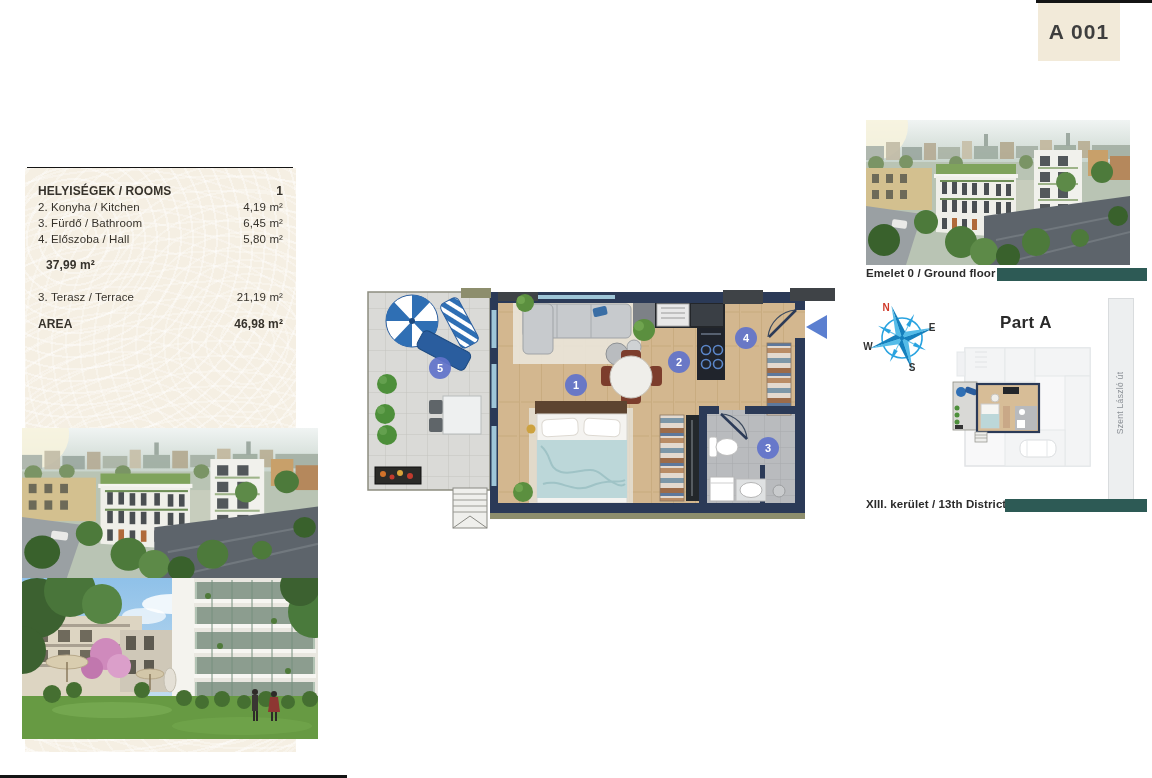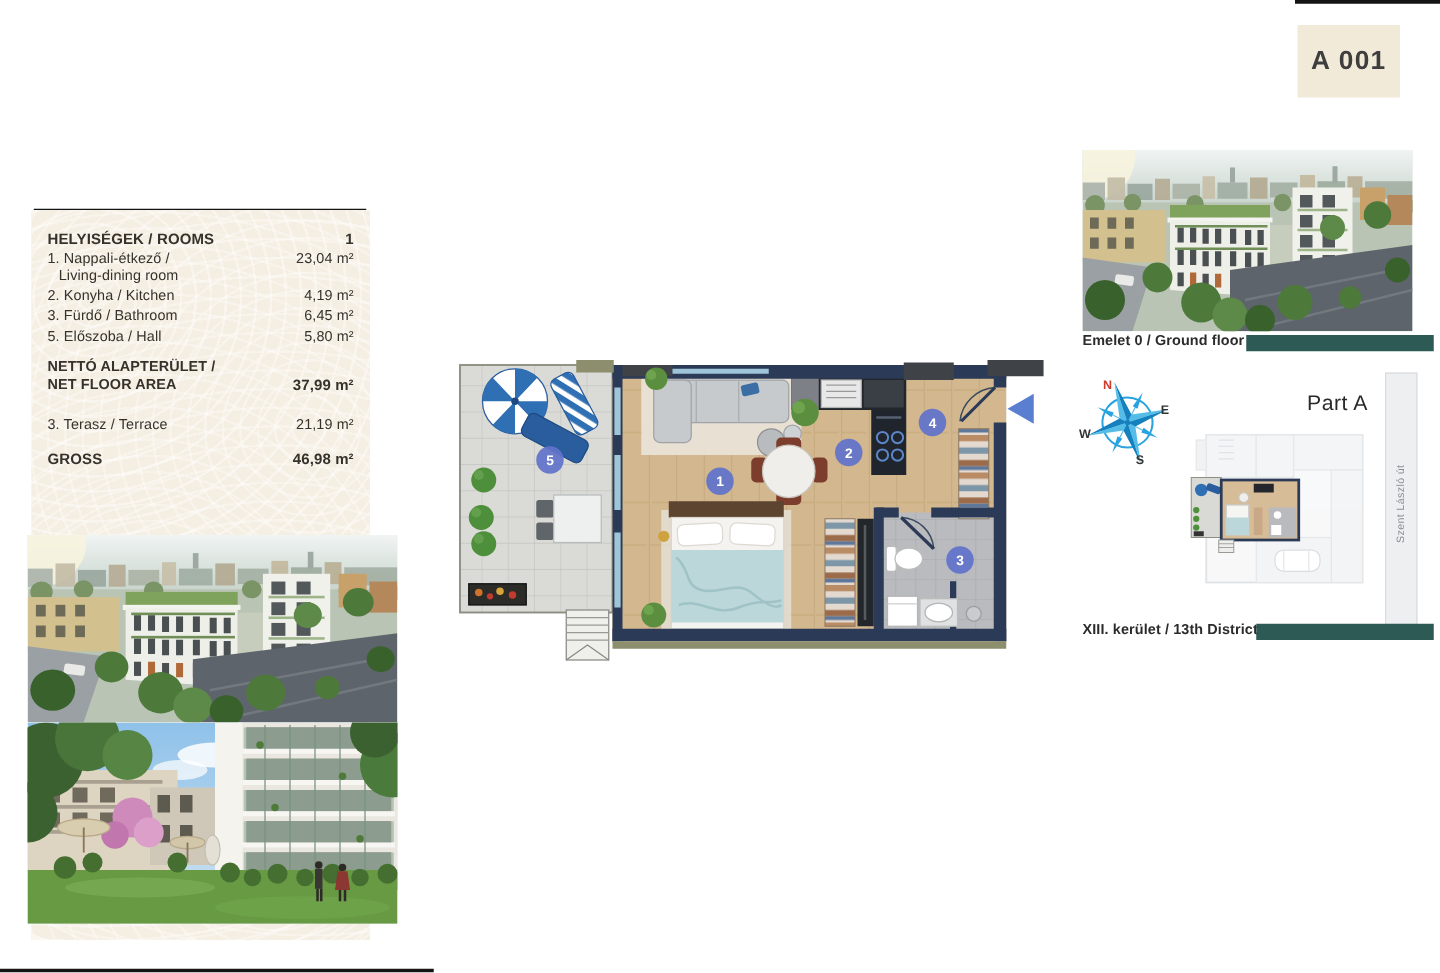--- a/index.html
+++ b/index.html
@@ -6,21 +6,21 @@
   body{
     width:1152px;height:778px;position:relative;background:#ffffff;
     font-family:"Liberation Sans","DejaVu Sans",sans-serif;
     overflow:hidden;color:#36322b;
   }
   .abs{position:absolute;}
 
   
   .badge-topline{left:1036px;top:0;width:116px;height:3px;background:#141414;}
   .unit-badge{
-    left:1038px;top:20px;width:82px;height:58px;background:#f2ead9;
+    left:1038px;top:3px;width:82px;height:58px;background:#f2ead9;
     display:flex;align-items:center;justify-content:center;
     font-size:21px;font-weight:bold;letter-spacing:1px;color:#3e3e3e;
   }
 
   
   .rooms-panel{
     left:25px;top:168px;width:271px;height:584px;
     background:
       repeating-radial-gradient(circle at 18% 12%, rgba(255,255,255,0) 0 10px, rgba(255,255,255,.38) 10px 12px),
       repeating-radial-gradient(circle at 82% 30%, rgba(255,255,255,0) 0 12px, rgba(255,255,255,.30) 12px 14px),
@@ -52,21 +52,21 @@
   .plan{left:365px;top:288px;width:470px;height:246px;}
 
   
   .caption{font-size:11.5px;font-weight:600;color:#2b2b2b;letter-spacing:.1px;text-align:center;}
   .cap1{left:866px;top:266px;height:14px;line-height:14px;}
   .bar{background:#2d5a55;}
   .bar1{left:997px;top:268px;width:150px;height:13px;}
   .cap2{left:866px;top:497px;height:14px;line-height:14px;}
   .bar2{left:1005px;top:499px;width:142px;height:13px;}
   .compass{left:862px;top:295px;width:90px;height:90px;}
-  .part-label{left:1000px;top:313px;width:140px;text-align:center;font-size:17px;font-weight:normal;color:#2a2a2a;letter-spacing:.4px;}
+  .part-label{left:1000px;top:313px;width:140px;font-size:17px;font-weight:bold;color:#2a2a2a;letter-spacing:.4px;}
   .miniplan{left:945px;top:340px;width:170px;height:140px;}
   .street-strip{
     left:1108px;top:298px;width:26px;height:207px;
     background:#edeff0;border:1px solid #d9dcde;box-sizing:border-box;
   }
   .street-text{
     position:absolute;left:-81px;top:98px;width:186px;height:12px;
     transform:rotate(-90deg);text-align:center;
     font-size:8.5px;color:#8b9096;letter-spacing:.3px;white-space:nowrap;
   }
@@ -329,56 +329,45 @@
   <span>A 001</span>
 </div>
 
 <div class="abs panel-topline"></div>
 <div class="abs rooms-panel">
   <div class="rooms-content">
     <div class="trow b fs12">
       <span>HELYISÉGEK / ROOMS</span>
       <span class="tval">1</span>
     </div>
-    <div class="trow top">
-      <span>
-        <span>1. Nappali-étkező /</span><br>
-        <span class="sub">Living-dining room</span>
-      </span>
-      <span class="tval">23,04 m²</span>
-    </div>
     <div class="trow">
       <span>2. Konyha / Kitchen</span>
       <span class="tval">4,19 m²</span>
     </div>
     <div class="trow">
       <span>3. Fürdő / Bathroom</span>
       <span class="tval">6,45 m²</span>
     </div>
     <div class="trow">
-      <span>5. Előszoba / Hall</span>
+      <span>4. Előszoba / Hall</span>
       <span class="tval">5,80 m²</span>
     </div>
     <div class="gap8"></div>
     <div class="trow bottom b">
-      <span>
-        <span>NETTÓ ALAPTERÜLET /</span><br>
-        <span>NET FLOOR AREA</span>
-      </span>
       <span class="tval fs12">37,99 m²</span>
     </div>
     <div class="gap6"></div>
     <div class="gap10"></div>
     <div class="trow">
       <span>3. Terasz / Terrace</span>
       <span class="tval">21,19 m²</span>
     </div>
     <div class="gap10"></div>
     <div class="trow b fs12">
-      <span>GROSS</span>
+      <span>AREA</span>
       <span class="tval">46,98 m²</span>
     </div>
   </div>
 </div>
 
 <div class="abs photo1 photo-frame">
   <svg width="296" height="150" viewBox="0 0 264 145" preserveAspectRatio="none">
       <use href="#sym-aerial"></use>
     </svg>
 </div>

